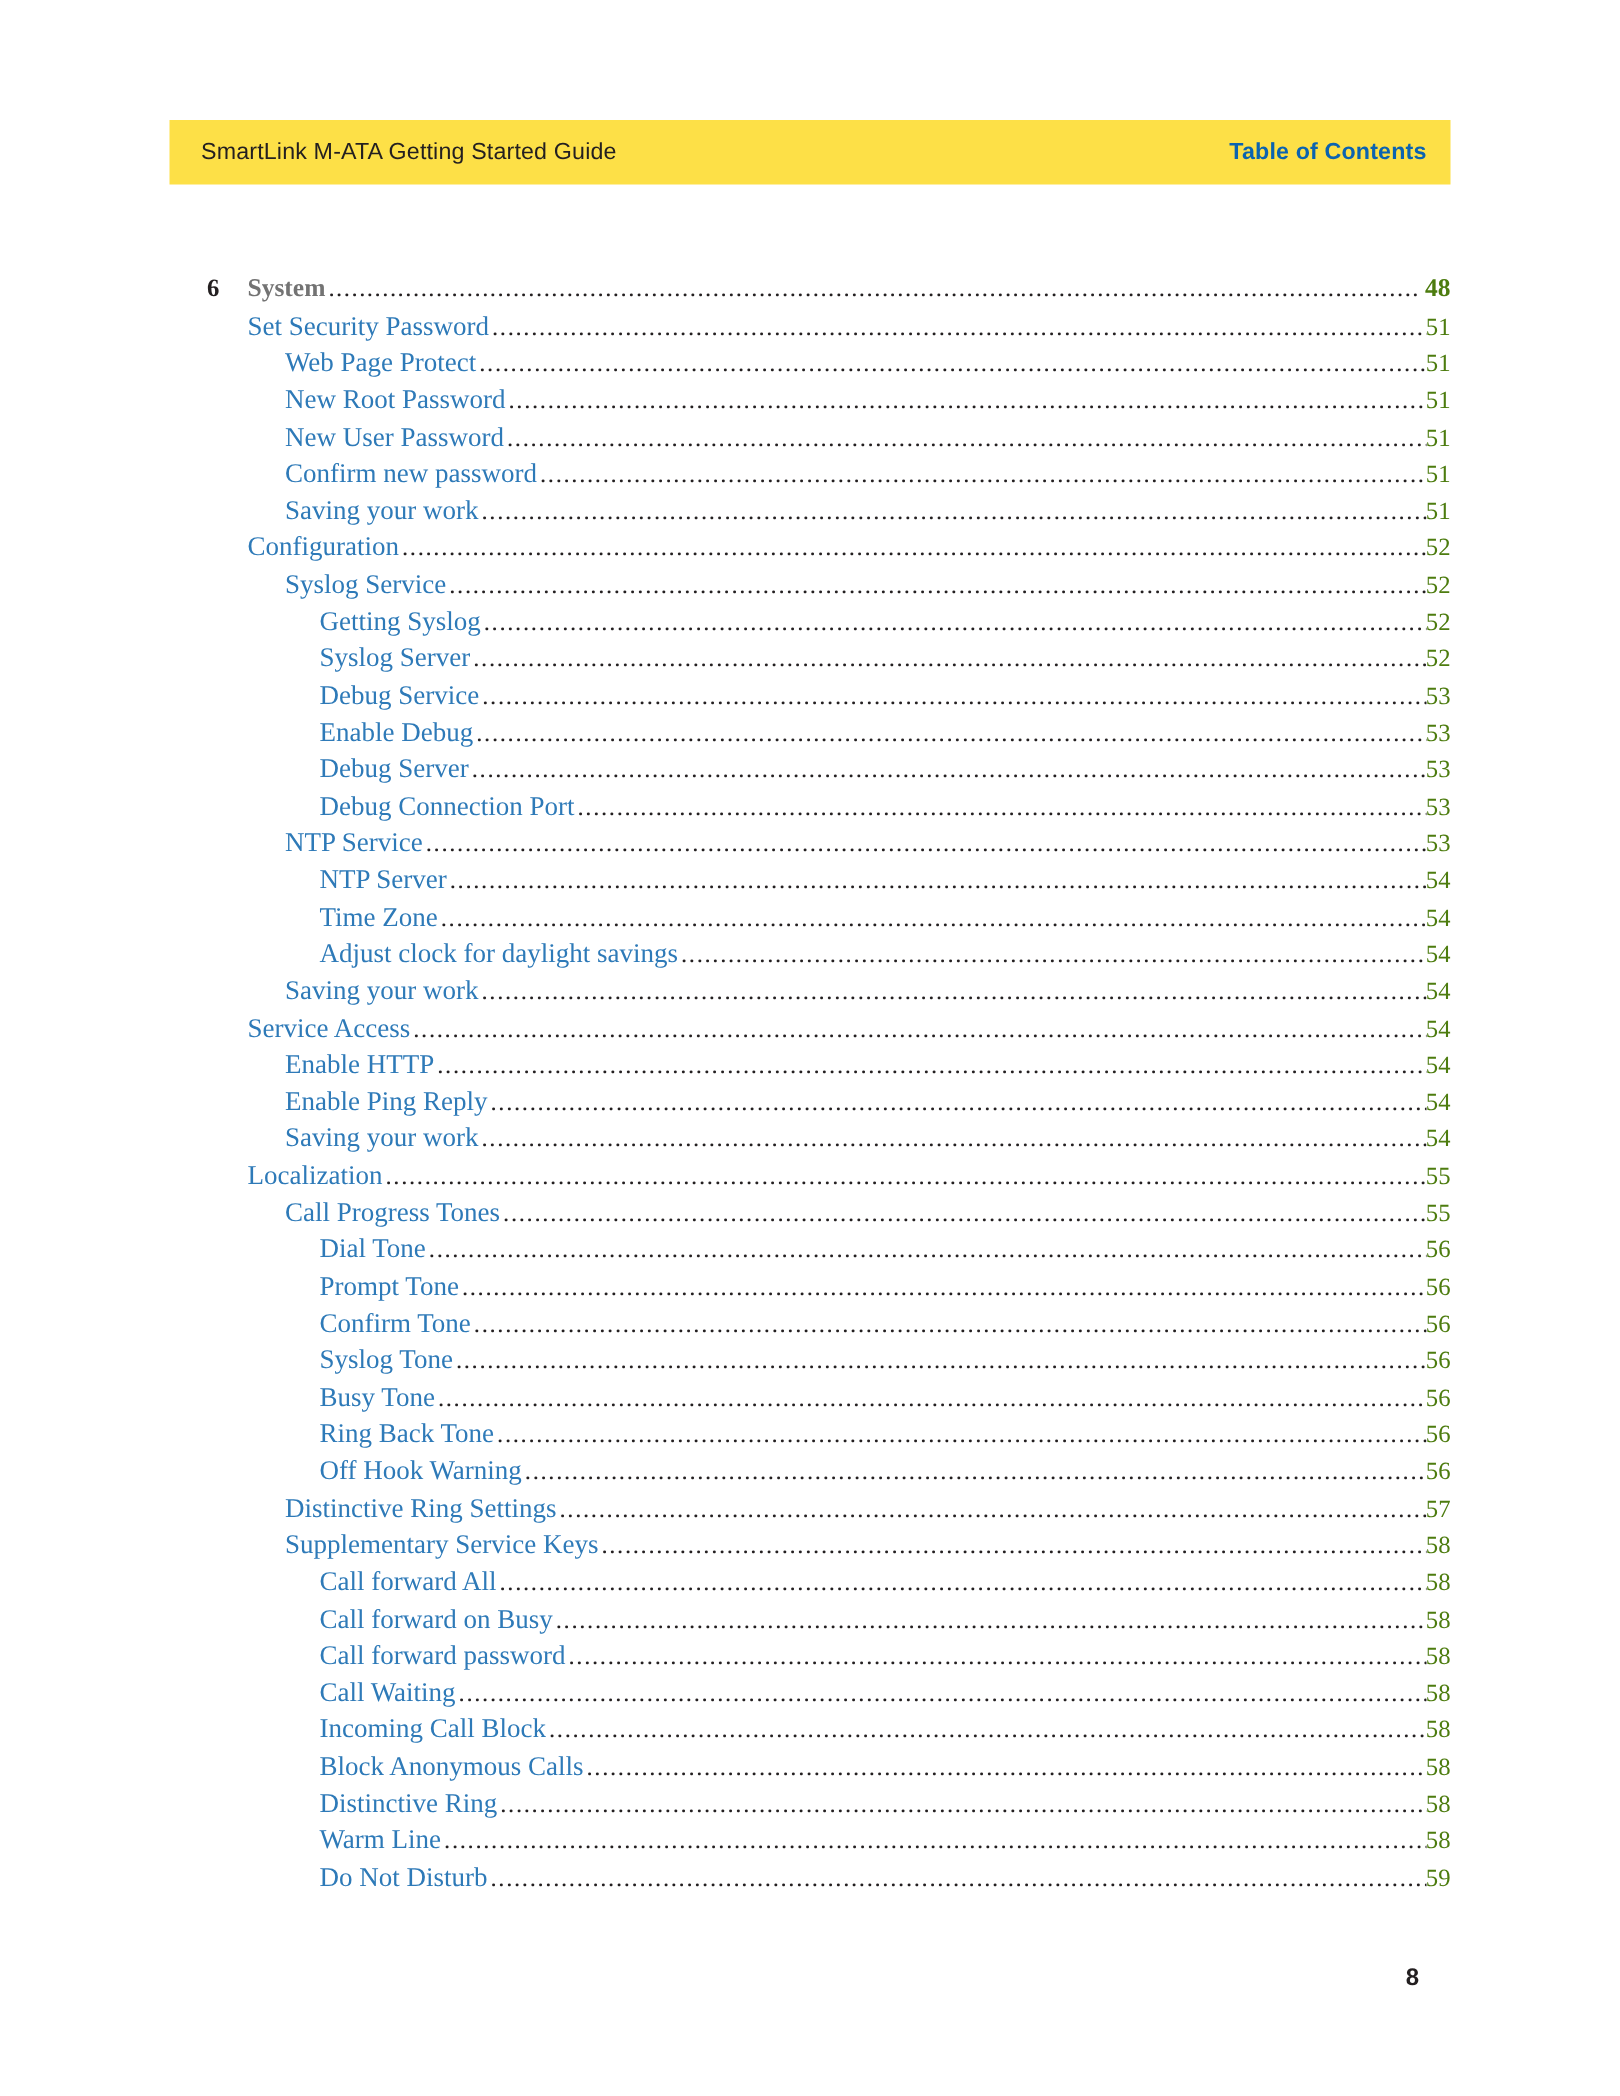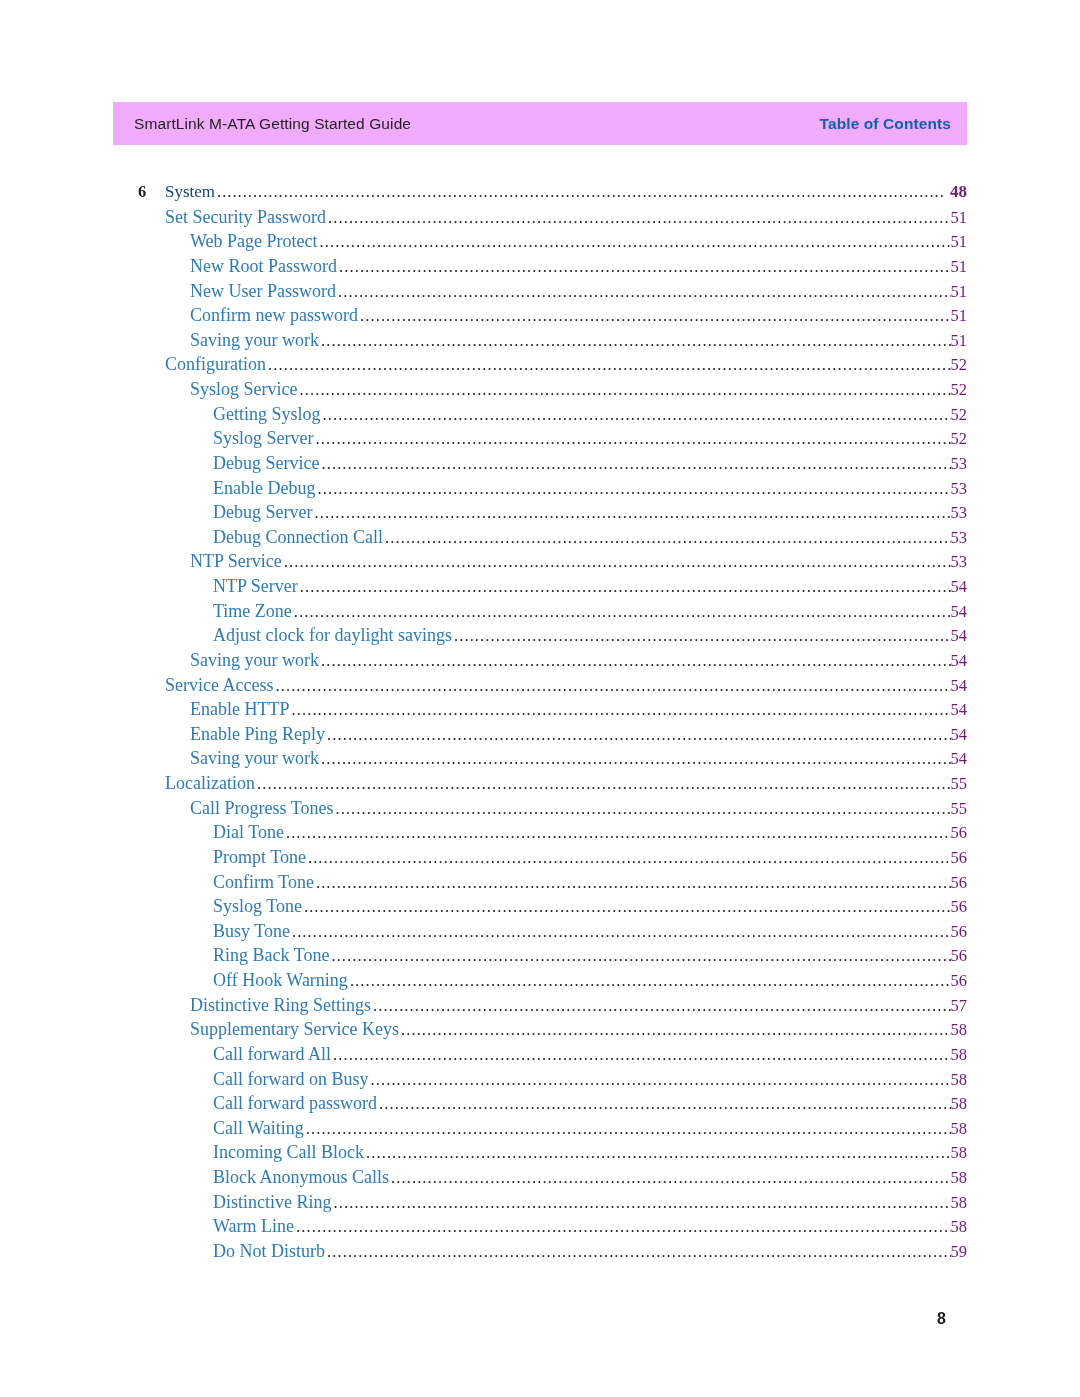--- a/index.html
+++ b/index.html
@@ -15,27 +15,26 @@
     overflow: hidden;
   }
 
   
   #page-header {
     position: absolute;
     left: 113px;
     top: 80px;
     width: 854px;
     height: 43px;
-    background: #f0abfc;
+    background: #fde047;
     display: flex;
     align-items: center;
     justify-content: space-between;
     box-sizing: border-box;
     padding: 0 16px 0 21px;
-    margin-top: 22px;
   }
   #header-title {
     font-family: "Liberation Sans", "DejaVu Sans", sans-serif;
     font-size: 15.5px;
     color: #231f20;
     letter-spacing: 0.1px;
     white-space: nowrap;
   }
   #header-section {
     font-family: "Liberation Sans", "DejaVu Sans", sans-serif;
@@ -86,29 +85,29 @@
     overflow: hidden;
     font-size: 16.5px;
     color: #231f20;
     letter-spacing: 1.1px;
     margin: 0 0 0 2px;
     min-width: 0;
   }
   .toc-page {
     flex: 0 0 auto;
     font-size: 16.5px;
-    color: #701a75;
+    color: #4d7c0f;
     text-align: left;
     padding-left: 0px;
   }
 
   
   .lvl0 .toc-label {
-    font-weight: normal;
-    color: #0c4a6e;
+    font-weight: bold;
+    color: #737373;
     font-size: 17px;
   }
   .lvl0 .toc-page {
     font-weight: bold;
     font-size: 17px;
     padding-left: 5px;
   }
   .lvl0 .toc-leader { letter-spacing: 1.0px; }
 
   
@@ -219,21 +218,21 @@
       <span class="toc-page">53</span>
     </div>
     <div class="toc-row lvl3">
       <span class="indent"></span>
       <span class="toc-label">Debug Server</span>
       <span class="toc-leader">...........................................................................................................................................................................................................................</span>
       <span class="toc-page">53</span>
     </div>
     <div class="toc-row lvl3">
       <span class="indent"></span>
-      <span class="toc-label">Debug Connection Call</span>
+      <span class="toc-label">Debug Connection Port</span>
       <span class="toc-leader">...........................................................................................................................................................................................................................</span>
       <span class="toc-page">53</span>
     </div>
     <div class="toc-row lvl2">
       <span class="indent"></span>
       <span class="toc-label">NTP Service</span>
       <span class="toc-leader">...........................................................................................................................................................................................................................</span>
       <span class="toc-page">53</span>
     </div>
     <div class="toc-row lvl3">

